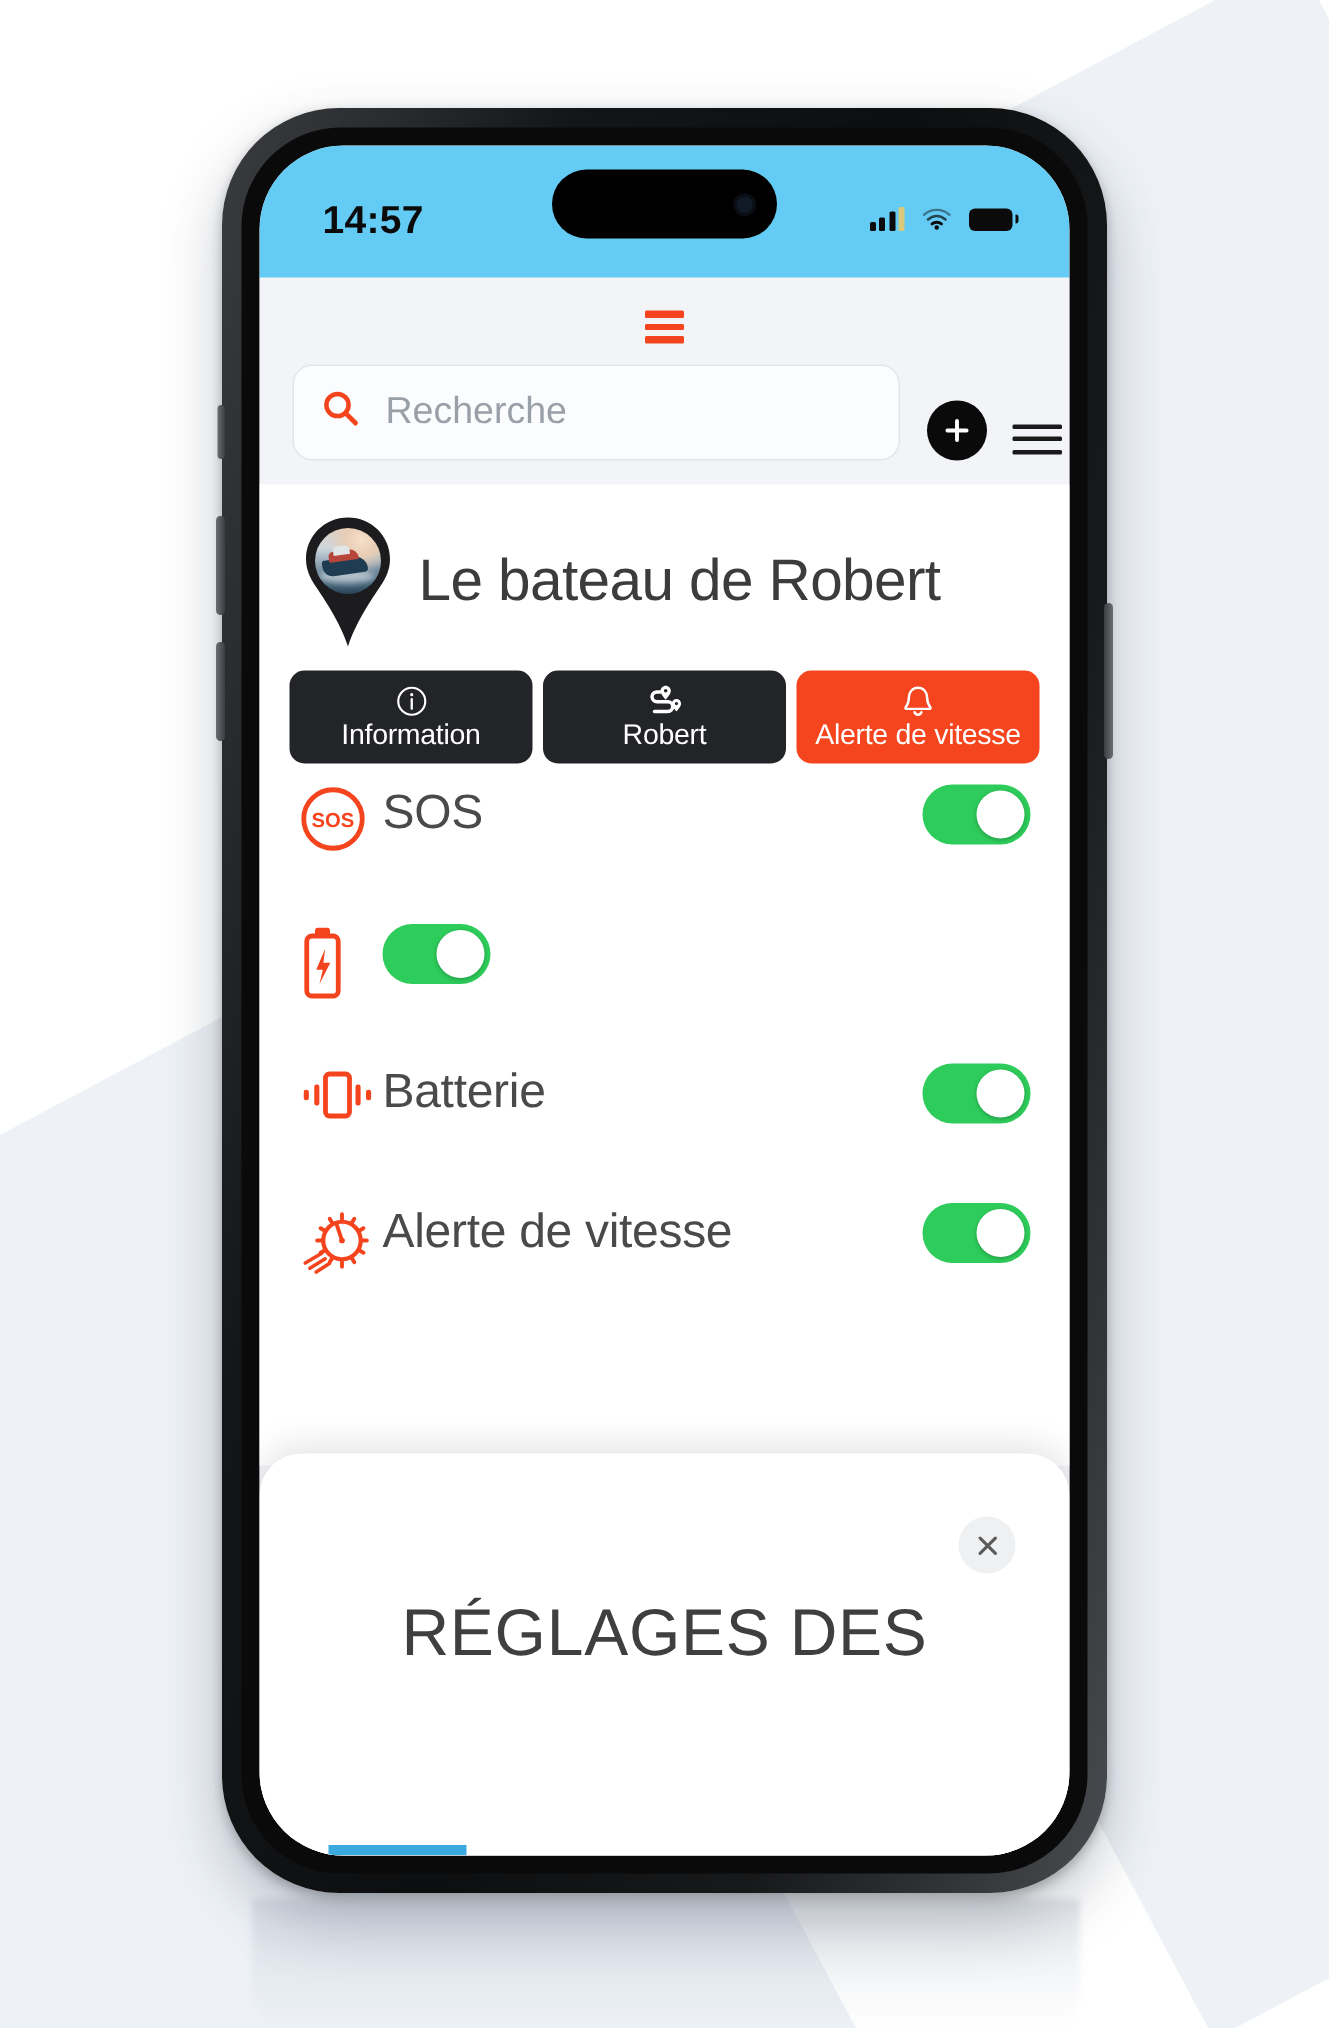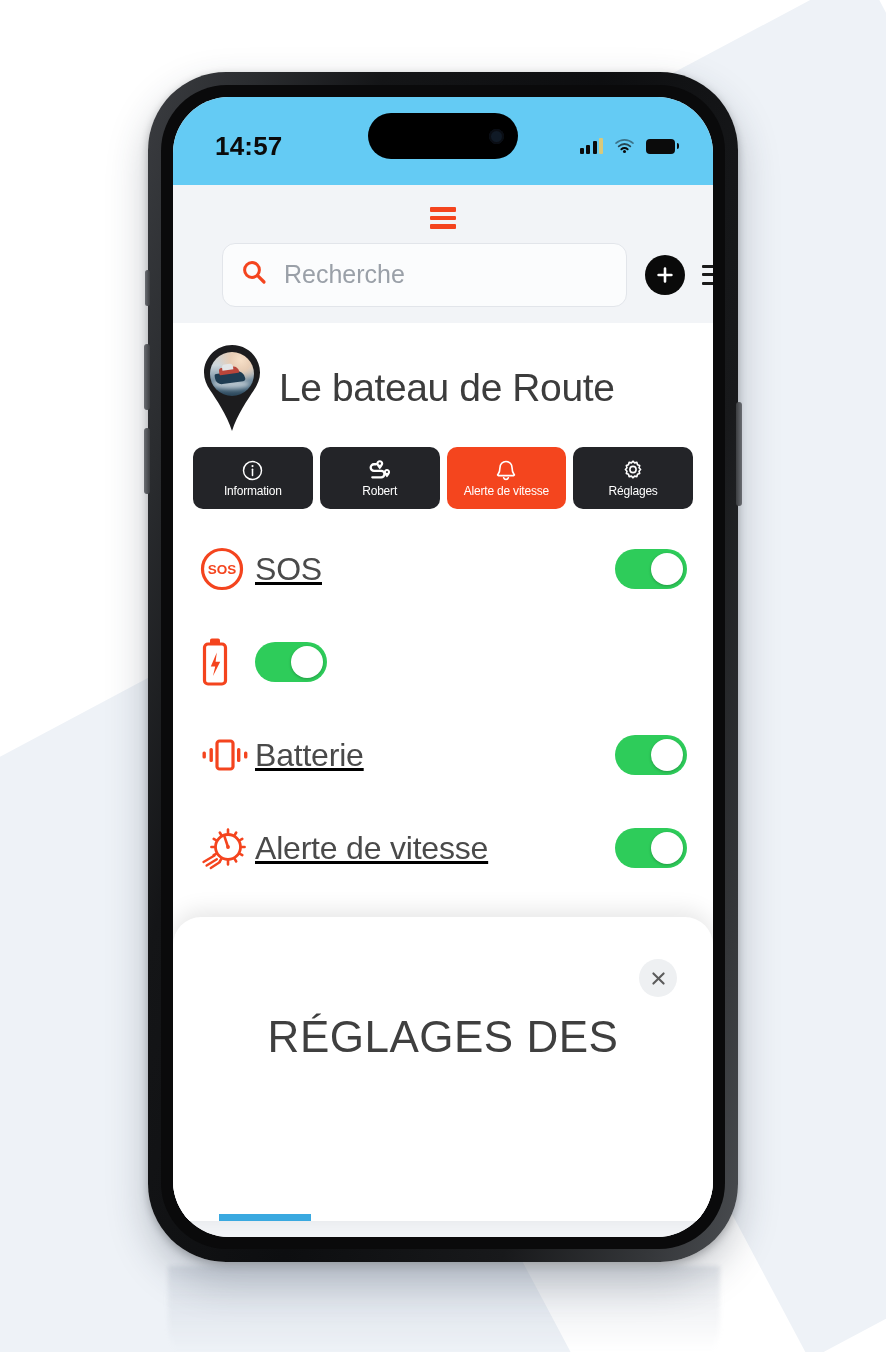--- a/index.html
+++ b/index.html
@@ -76,21 +76,21 @@
   #wifi svg{display:block;}
   #battery{width:29px;height:15px;border-radius:4px;background:#0b0b0b;position:relative;}
   #battery::after{content:"";position:absolute;right:-4px;top:4.5px;width:2.5px;height:6px;
     border-radius:0 2px 2px 0;background:#0b0b0b;}
 
   
   #app{background:#f2f4f7;height:100%;}
   #grabber{display:flex;flex-direction:column;align-items:center;gap:4px;padding:22px 0 14px;}
   #grabber span{display:block;width:26px;height:4.5px;background:#F4441E;border-radius:1px;}
 
-  #searchrow{display:flex;align-items:center;gap:0;padding:0 22px 16px 22px;margin-left:27px;}
+  #searchrow{display:flex;align-items:flex-end;gap:0;padding:0 22px 16px 22px;}
   #searchbox{
     flex:1;height:64px;background:#fbfcfd;border:1px solid #e2e5ea;border-radius:13px;
     display:flex;align-items:center;gap:14px;padding:0 18px;box-sizing:border-box;
   }
   #search-input{
     border:0;outline:0;background:transparent;flex:1;
     font-family:"Liberation Sans",sans-serif;font-size:25px;color:#8a9099;
   }
   #search-input::placeholder{color:#9aa0a8;}
   #add-btn{width:40px;height:40px;border-radius:50%;background:#0a0a0a;color:#fff;
@@ -121,34 +121,34 @@
   #boat-title{font-size:39px;color:#3c3c3c;font-weight:400;letter-spacing:-.4px;white-space:nowrap;}
 
   
   #tabs{display:flex;gap:7px;padding:4px 20px 14px 20px;}
   .tab{
     flex:1;height:62px;border-radius:10px;background:#232428;
     display:flex;flex-direction:column;align-items:center;justify-content:center;gap:2px;
     color:#ffffff;box-sizing:border-box;padding:6px 2px;
   }
   .tab.active{background:#F4451E;}
-  .tab-label{font-size:12px;line-height:1;letter-spacing:-.2px;white-space:nowrap;}
+  .tab-label{font-size:19px;line-height:1;letter-spacing:-.2px;white-space:nowrap;}
   .tab-icon{height:24px;display:flex;align-items:center;justify-content:center;}
 
   
-  .row{display:flex;align-items:center;padding:0 26px;height:93px;box-sizing:border-box;text-decoration:underline;}
+  .row{display:flex;align-items:flex-start;padding:0 26px;height:93px;box-sizing:border-box;}
   .row-icon{width:56px;flex:0 0 auto;display:flex;align-items:center;justify-content:flex-start;}
   .row-label{flex:1;font-size:32px;color:#4a4a4a;font-weight:400;letter-spacing:-.2px;}
   .toggle{width:72px;height:40px;border-radius:20px;background:#2ECC5A;position:relative;flex:0 0 auto;}
   .toggle::after{content:"";position:absolute;right:4px;top:4px;width:32px;height:32px;border-radius:50%;
     background:#fff;box-shadow:0 1px 3px rgba(0,0,0,.25);}
 
   
   #sheet{
-    position:absolute;left:0;right:0;bottom:16px;height:304px;
+    position:absolute;left:0;right:0;bottom:0;height:268px;
     background:#ffffff;border-radius:28px 28px 0 0;
     box-shadow:0 -6px 22px rgba(0,0,0,.10);
     padding:0;box-sizing:border-box;overflow:hidden;
   }
   #sheet-close{
     position:absolute;right:36px;top:42px;width:38px;height:38px;border-radius:50%;
     background:#eef0f2;display:flex;align-items:center;justify-content:center;
   }
   #sheet-title{padding:98px 40px 0 40px;text-align:center;}
   #sheet-line1{font-size:44px;color:#3f3f3f;font-weight:300;letter-spacing:.5px;line-height:1.02;}
@@ -236,21 +236,21 @@
                 <svg width="66" height="90" viewBox="0 0 66 90">
                   <path d="M33 2C17.5 2 5 14.3 5 29.6c0 6.6 2.4 12.1 6.3 18C16.6 55.5 28 72 33 88c5-16 16.4-32.5 21.7-40.4 3.9-5.9 6.3-11.4 6.3-18C61 14.3 48.5 2 33 2Z" fill="#1c1c1e"></path>
                 </svg>
                 <div id="pin-photo">
                   <div class="boat-wake"></div>
                   <div class="boat-hull"></div>
                   <div class="boat-deck"></div>
                   <div class="boat-cabin"></div>
                 </div>
               </div>
-              <div id="boat-title">Le bateau de Route</div>
+              <div id="boat-title">Le bateau de Robert</div>
             </div>
 
             <div id="tabs">
 
               <div class="tab">
                 <div class="tab-icon">
                   <svg width="23" height="23" viewBox="0 0 24 24">
                     <circle cx="12" cy="12" r="9.4" fill="none" stroke="#fff" stroke-width="1.5"></circle>
                     <circle cx="12" cy="7.4" r="1.1" fill="#fff"></circle>
                     <path d="M12 10.6v6.6" stroke="#fff" stroke-width="1.6" stroke-linecap="round"></path>
@@ -275,29 +275,20 @@
               <div class="tab active">
                 <div class="tab-icon">
                   <svg width="22" height="23" viewBox="0 0 22 24">
                     <path d="M11 2.6c-3.7 0-6.3 2.9-6.3 6.5 0 4.6-1.6 6.1-2.3 7.1-.3.5 0 1.1.6 1.1h16c.6 0 .9-.6.6-1.1-.7-1-2.3-2.5-2.3-7.1 0-3.6-2.6-6.5-6.3-6.5Z" fill="none" stroke="#fff" stroke-width="1.7" stroke-linejoin="round"></path>
                     <path d="M8.6 19.6a2.5 2.5 0 0 0 4.8 0" fill="none" stroke="#fff" stroke-width="1.7" stroke-linecap="round"></path>
                   </svg>
                 </div>
                 <div class="tab-label">Alerte de vitesse</div>
               </div>
 
-              <div class="tab">
-                <div class="tab-icon">
-                  <svg width="24" height="24" viewBox="0 0 24 24">
-                    <path d="M12 2.2l1.6 1.7 2.3-.5.6 2.3 2.2.9-.7 2.2 1.6 1.7-1.6 1.7.7 2.2-2.2.9-.6 2.3-2.3-.5L12 18.8l-1.6-1.7-2.3.5-.6-2.3-2.2-.9.7-2.2L4.4 10.5 6 8.8l-.7-2.2 2.2-.9.6-2.3 2.3.5L12 2.2Z" fill="none" stroke="#fff" stroke-width="1.6" stroke-linejoin="round"></path>
-                    <circle cx="12" cy="10.5" r="3.1" fill="none" stroke="#fff" stroke-width="1.6"></circle>
-                  </svg>
-                </div>
-                <div class="tab-label">Réglages</div>
-              </div>
             </div>
 
             <div class="row">
               <div class="row-icon">
                 <svg width="46" height="46" viewBox="0 0 46 46">
                   <circle cx="23" cy="23" r="19.5" fill="none" stroke="#F4441E" stroke-width="3.2"></circle>
                   <text x="23" y="28.4" text-anchor="middle" font-family="Liberation Sans, sans-serif" font-size="13.5" font-weight="bold" fill="#F4441E">SOS</text>
                 </svg>
               </div>
               <div class="row-label">SOS</div>

